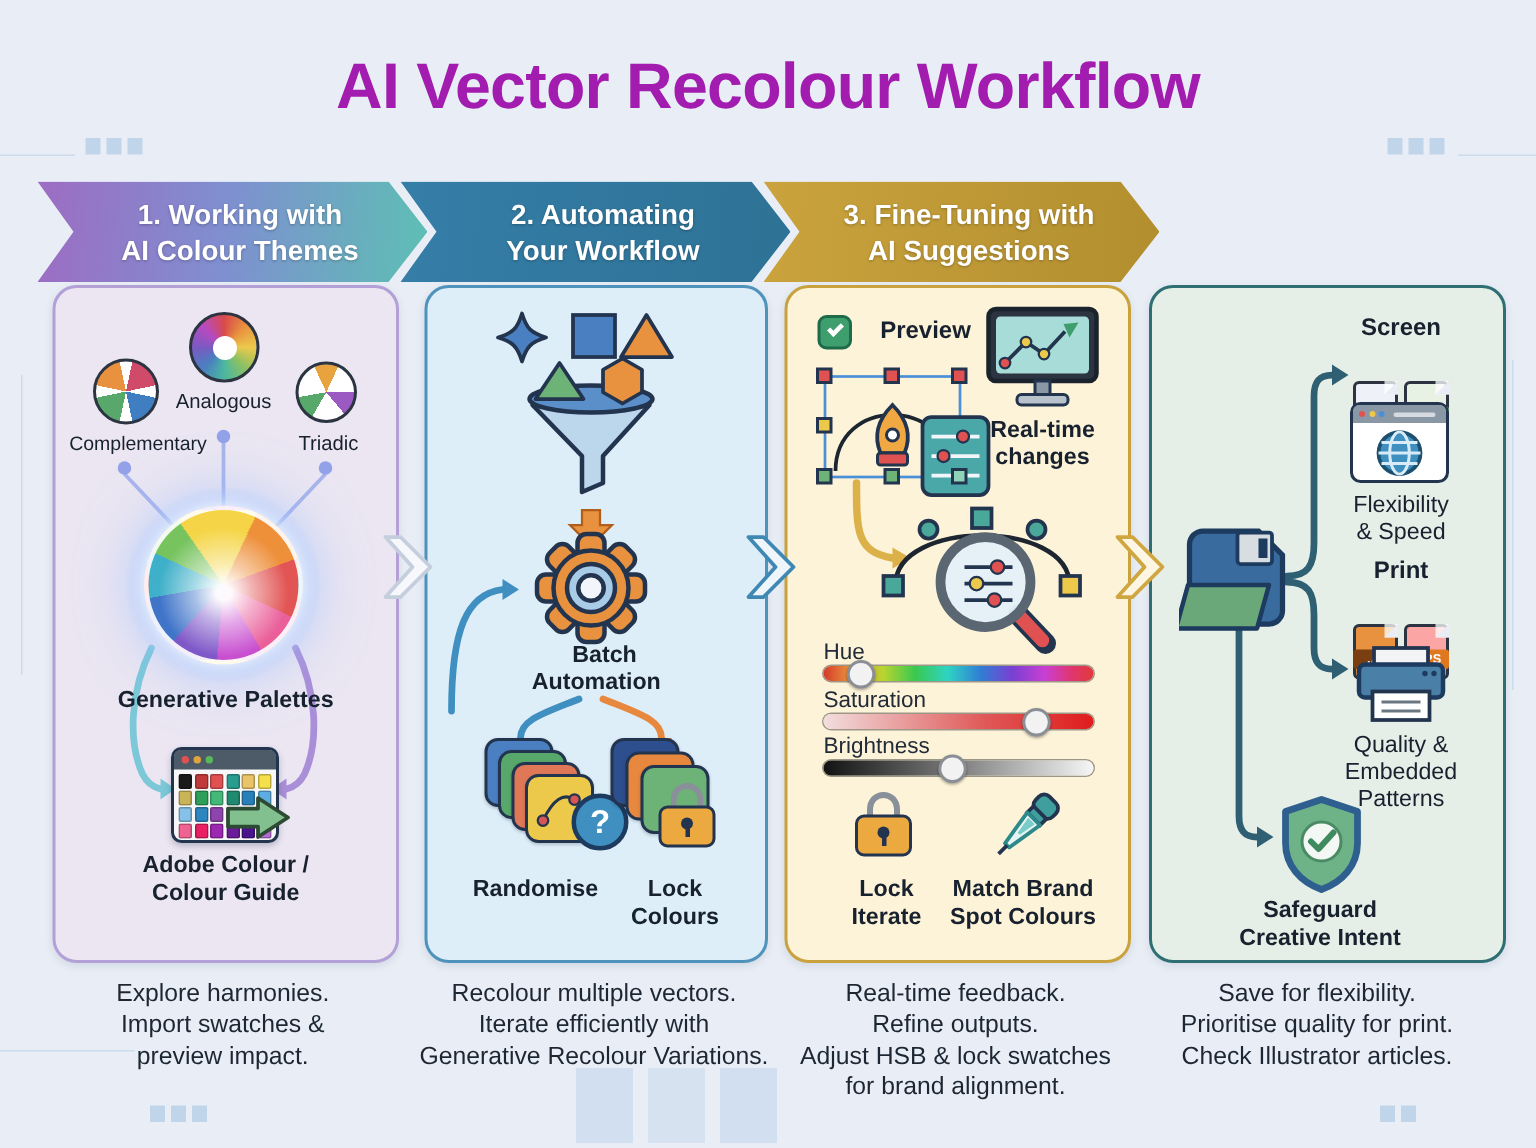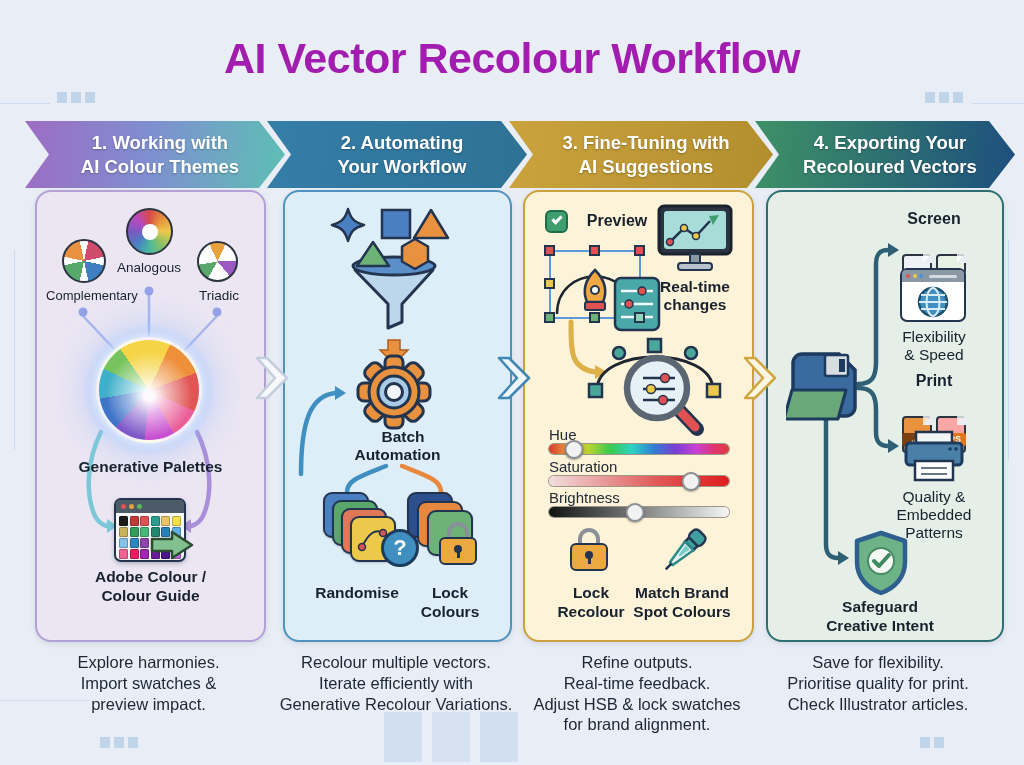--- a/index.html
+++ b/index.html
@@ -112,24 +112,20 @@
     <span>1. Working with</span>
     <span>AI Colour Themes</span>
   </div>
   <div class="banner b2">
     <span>2. Automating</span>
     <span>Your Workflow</span>
   </div>
   <div class="banner b3">
     <span>3. Fine-Tuning with</span>
     <span>AI Suggestions</span>
-  </div>
-  <div class="banner b4">
-    <span>4. Exporting Your</span>
-    <span>Recoloured Vectors</span>
   </div>
 
   <div class="panel p1">
     <svg width="227" height="448" style="position:absolute;left:0;top:0;" viewBox="0 0 227 448">
       <line x1="46" y1="124" x2="80" y2="160" stroke="#a8b4ec" stroke-width="2.5"></line>
       <line x1="112" y1="103" x2="112" y2="146" stroke="#a8b4ec" stroke-width="2.5"></line>
       <line x1="180" y1="124" x2="146" y2="160" stroke="#a8b4ec" stroke-width="2.5"></line>
       <circle cx="46" cy="120" r="4.5" fill="#93a2e8"></circle>
       <circle cx="112" cy="99" r="4.5" fill="#93a2e8"></circle>
       <circle cx="180" cy="120" r="4.5" fill="#93a2e8"></circle>
@@ -347,21 +343,21 @@
     <svg width="58" height="58" viewBox="0 0 58 58" style="position:absolute;left:128px;top:332px;">
       <g transform="rotate(45 29 29)">
         <rect x="21" y="1" width="16" height="13" rx="5" fill="#3f9e9e" stroke="#23344f" stroke-width="2.5"></rect>
         <rect x="23" y="13" width="12" height="6" fill="#3f9e9e" stroke="#23344f" stroke-width="2.5"></rect>
         <polygon points="23,19 35,19 31,44 27,44" fill="#e8f4f4" stroke="#2e8a8a" stroke-width="2.5" stroke-linejoin="round"></polygon>
         <polygon points="26,21 32,21 30,33 28,33" fill="#7accc8"></polygon>
         <line x1="29" y1="44" x2="29" y2="52" stroke="#23344f" stroke-width="2.5"></line>
       </g>
     </svg>
     <div class="lbl bold" style="left:14px;top:392px;width:104px;font-size:15.5px;">Lock</div>
-    <div class="lbl bold" style="left:14px;top:411px;width:104px;font-size:15.5px;">Recolour</div>
+    <div class="lbl bold" style="left:14px;top:411px;width:104px;font-size:15.5px;">Iterate</div>
     <div class="lbl bold" style="left:94px;top:392px;width:126px;font-size:15.5px;">Match Brand</div>
     <div class="lbl bold" style="left:94px;top:411px;width:126px;font-size:15.5px;">Spot Colours</div>
   </div>
 
   <div class="panel p4">
     <svg width="234" height="450" viewBox="0 0 234 450" style="position:absolute;left:0;top:0;">
       <g fill="none" stroke="#2e5f73" stroke-width="4.5" stroke-linecap="round">
         <path d="M 90,192 C 104,192 108,185 108,170 L 108,72 C 108,62 112,58 120,58"></path>
         <path d="M 90,196 C 104,196 108,203 108,218 L 108,240 C 108,250 112,254 120,254"></path>
         <path d="M 58,228 L 58,352 C 58,362 62,366 70,366"></path>
@@ -448,22 +444,22 @@
     <div>Explore harmonies.</div>
     <div>Import swatches &amp;</div>
     <div>preview impact.</div>
   </div>
   <div class="footer" style="left:258px;width:276px;">
     <div>Recolour multiple vectors.</div>
     <div>Iterate efficiently with</div>
     <div>Generative Recolour Variations.</div>
   </div>
   <div class="footer" style="left:510px;width:254px;">
+    <div>Real-time feedback.</div>
     <div>Refine outputs.</div>
-    <div>Real-time feedback.</div>
     <div>Adjust HSB &amp; lock swatches</div>
     <div>for brand alignment.</div>
   </div>
   <div class="footer" style="left:756px;width:244px;">
     <div>Save for flexibility.</div>
     <div>Prioritise quality for print.</div>
     <div>Check Illustrator articles.</div>
   </div>
 
 </div>

